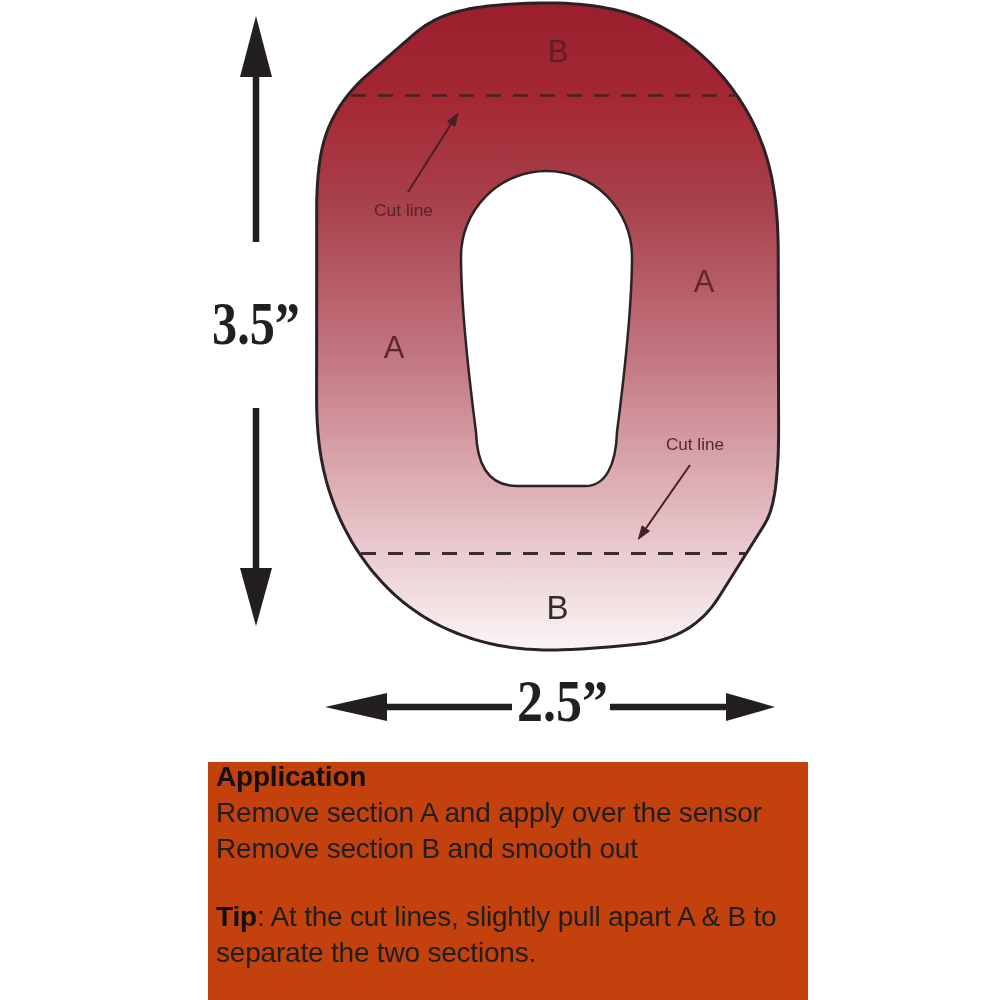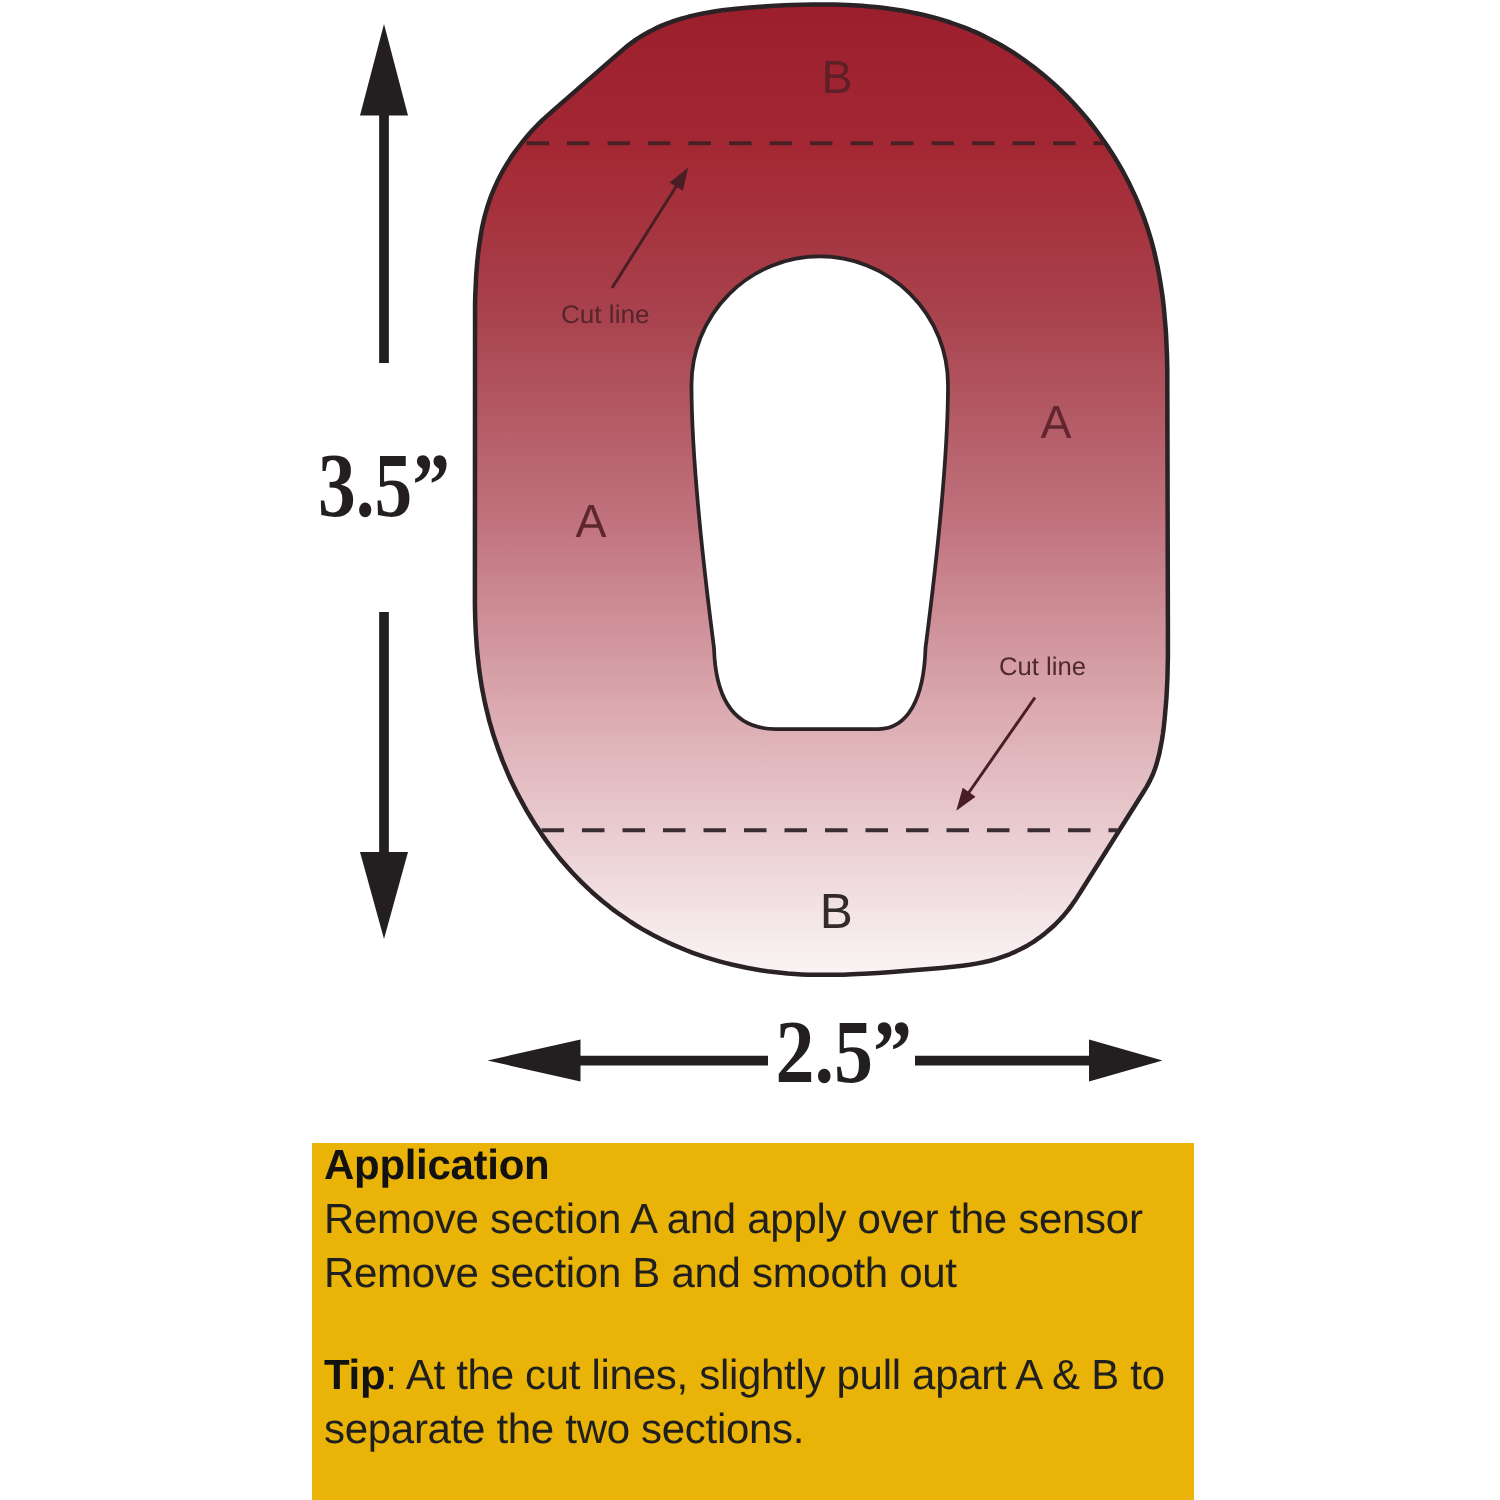--- a/index.html
+++ b/index.html
@@ -1,19 +1,19 @@
 <!DOCTYPE html>
 <html><head>
 <meta charset="utf-8">
 <style>
   html,body{margin:0;padding:0;background:#ffffff;width:1000px;height:1000px;overflow:hidden;}
   #stage{position:relative;width:1000px;height:1000px;font-family:"Liberation Sans",sans-serif;}
   #diagram{position:absolute;left:0;top:0;}
-  #appbox{position:absolute;left:208px;top:762px;width:576px;height:238px;background:#eab308;
-          padding:1px 4px 0 8px;font-size:28px;line-height:36px;letter-spacing:-0.2px;color:#1f1f1f;}
+  #appbox{position:absolute;left:208px;top:762px;width:576px;height:238px;background:#c2410c;
+          padding:1px 16px 0 8px;font-size:28px;line-height:36px;letter-spacing:-0.2px;color:#1f1f1f;}
   #appbox b{font-weight:bold;color:#111;}
 </style>
 </head>
 <body>
 <div id="stage">
 <svg id="diagram" width="1000" height="760" viewBox="0 0 1000 760">
   <defs>
     <linearGradient id="grad" x1="0" y1="2" x2="0" y2="648" gradientUnits="userSpaceOnUse">
       <stop offset="0" stop-color="#9a1e2c"></stop>
       <stop offset="0.15" stop-color="#a42834"></stop>

